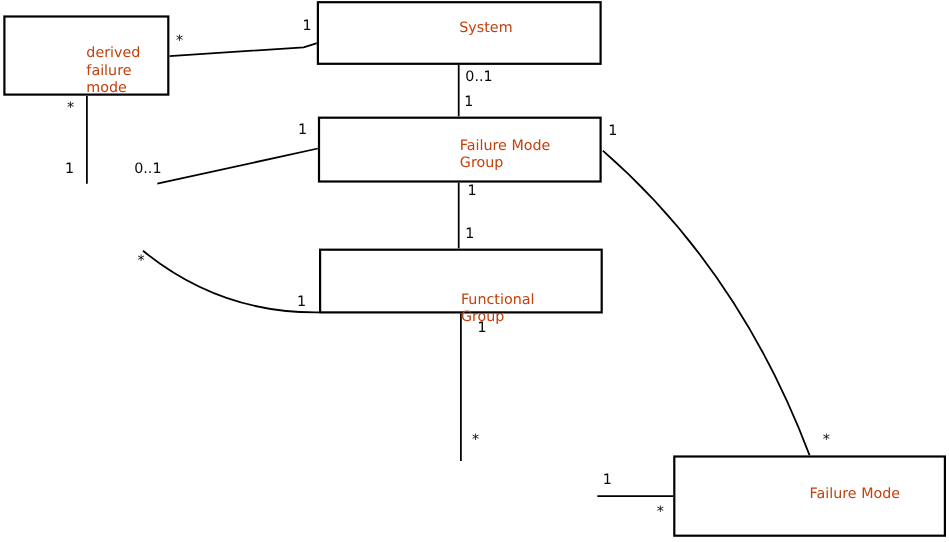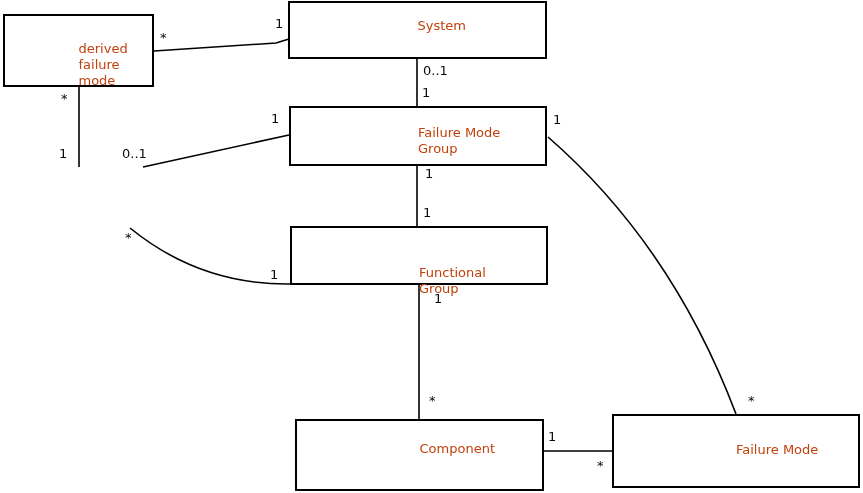--- a/index.html
+++ b/index.html
@@ -64,23 +64,20 @@
     <span class="node-label" style="left:50%;top:17px;">Failure Mode
 Group</span>
   </div>
 
 
   <div class="node" style="left:290px;top:226px;width:258px;height:59px;">
     <span class="node-label" style="left:50%;top:17px;margin-top:20px;">Functional
 Group</span>
   </div>
 
-  <div class="node" style="left:295px;top:419px;width:249px;height:72px;">
-    <span class="node-label" style="left:50%;top:20px;">Component</span>
-  </div>
 
   <div class="node" style="left:612px;top:414px;width:248px;height:74px;">
     <span class="node-label" style="left:50%;top:26px;">Failure Mode</span>
   </div>
 
   <span class="mult" style="left:160px;top:30px;">*</span>
   <span class="mult" style="left:275px;top:16px;">1</span>
 
   <span class="mult" style="left:423px;top:63px;">0..1</span>
   <span class="mult" style="left:422px;top:85px;">1</span>

